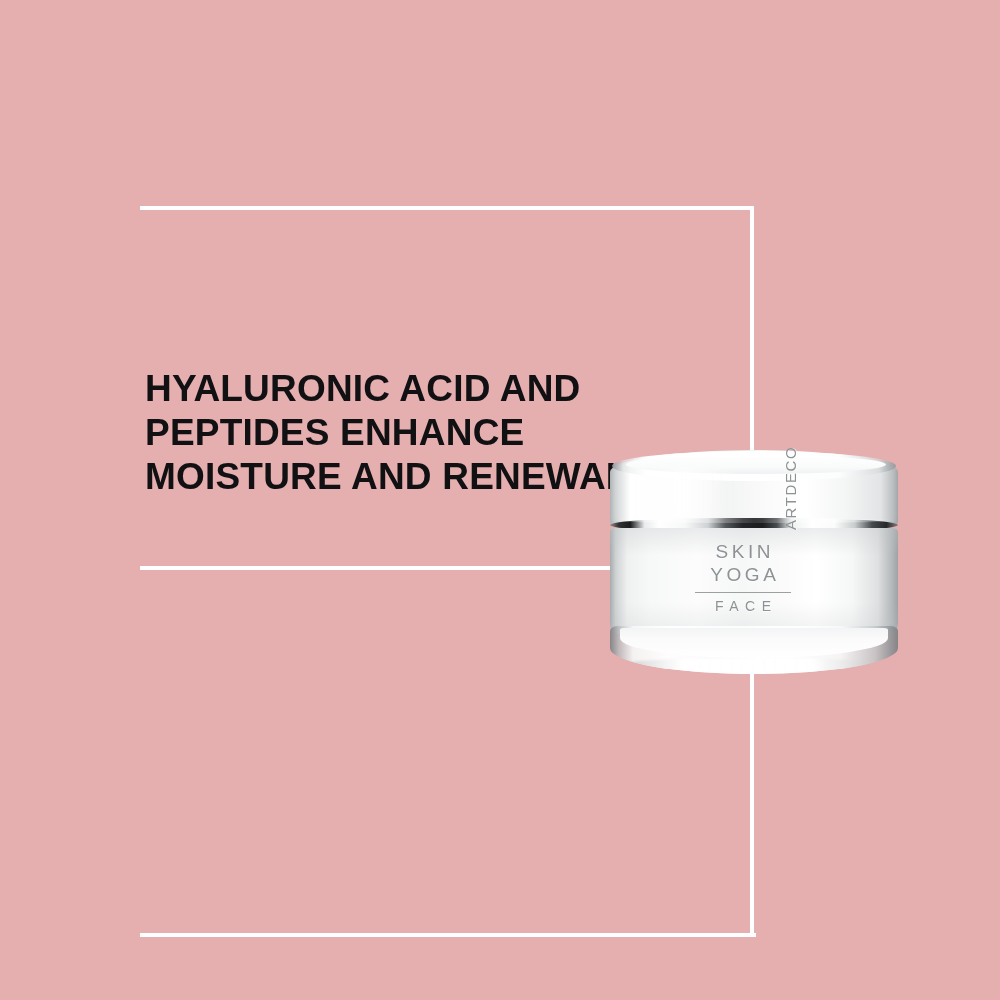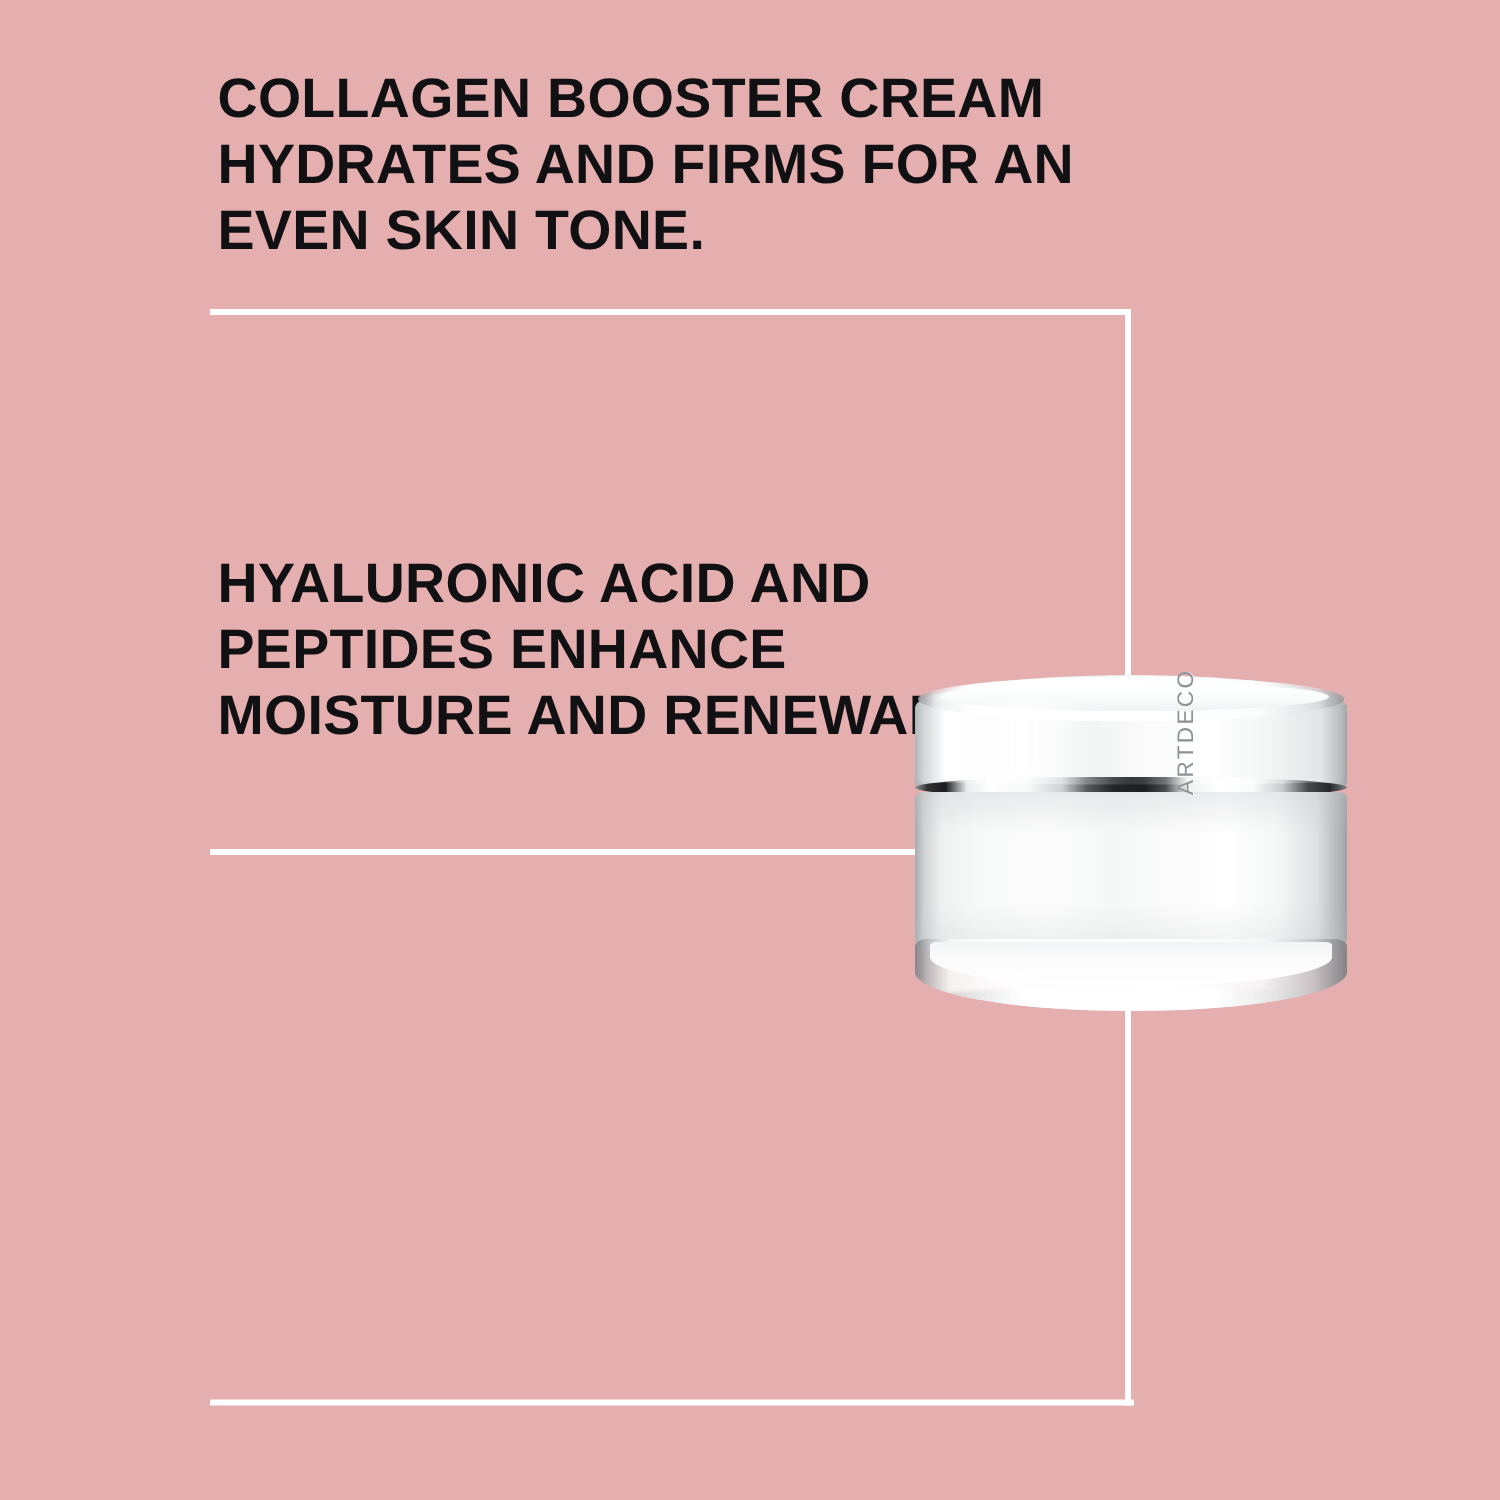--- a/index.html
+++ b/index.html
@@ -291,21 +291,20 @@
     border-radius: 50%;
     background: linear-gradient(to right, rgba(160,164,167,0.55) 0%, rgba(255,255,255,0.9) 25%, rgba(255,255,255,0.95) 70%, rgba(160,164,167,0.55) 100%);
     filter: blur(1px);
   }
 </style>
 </head>
 <body>
 
 <div id="stage">
 
-  <p class="benefit" id="benefit-1">COLLAGEN BOOSTER CREAM HYDRATES AND FIRMS FOR AN EVEN SKIN TONE.</p>
 
   <p class="benefit" id="benefit-2">HYALURONIC ACID AND PEPTIDES ENHANCE MOISTURE AND RENEWAL.</p>
 
 
   <div class="rule rule-h" id="rule-top"></div>
   <div class="rule rule-h" id="rule-middle"></div>
   <div class="rule rule-h" id="rule-bottom"></div>
   <div class="rule rule-v" id="rule-vert-upper"></div>
   <div class="rule rule-v" id="rule-vert-lower"></div>
 
@@ -319,20 +318,26 @@
     </div>
 
     <div class="chrome">
       <div class="chrome-gloss"></div>
     </div>
 
     <div class="body-wrap">
       <div class="body-shade"></div>
     </div>
 
+    <div class="label">
+      <div class="label-skin">SKIN</div>
+      <div class="label-yoga">YOGA</div>
+      <div class="label-divider"></div>
+      <div class="label-face">FACE</div>
+    </div>
 
     <div class="brand">ARTDECO</div>
 
     <div class="base">
       <div class="base-inner"></div>
       <div class="base-foot"></div>
     </div>
 
   </div>
 

